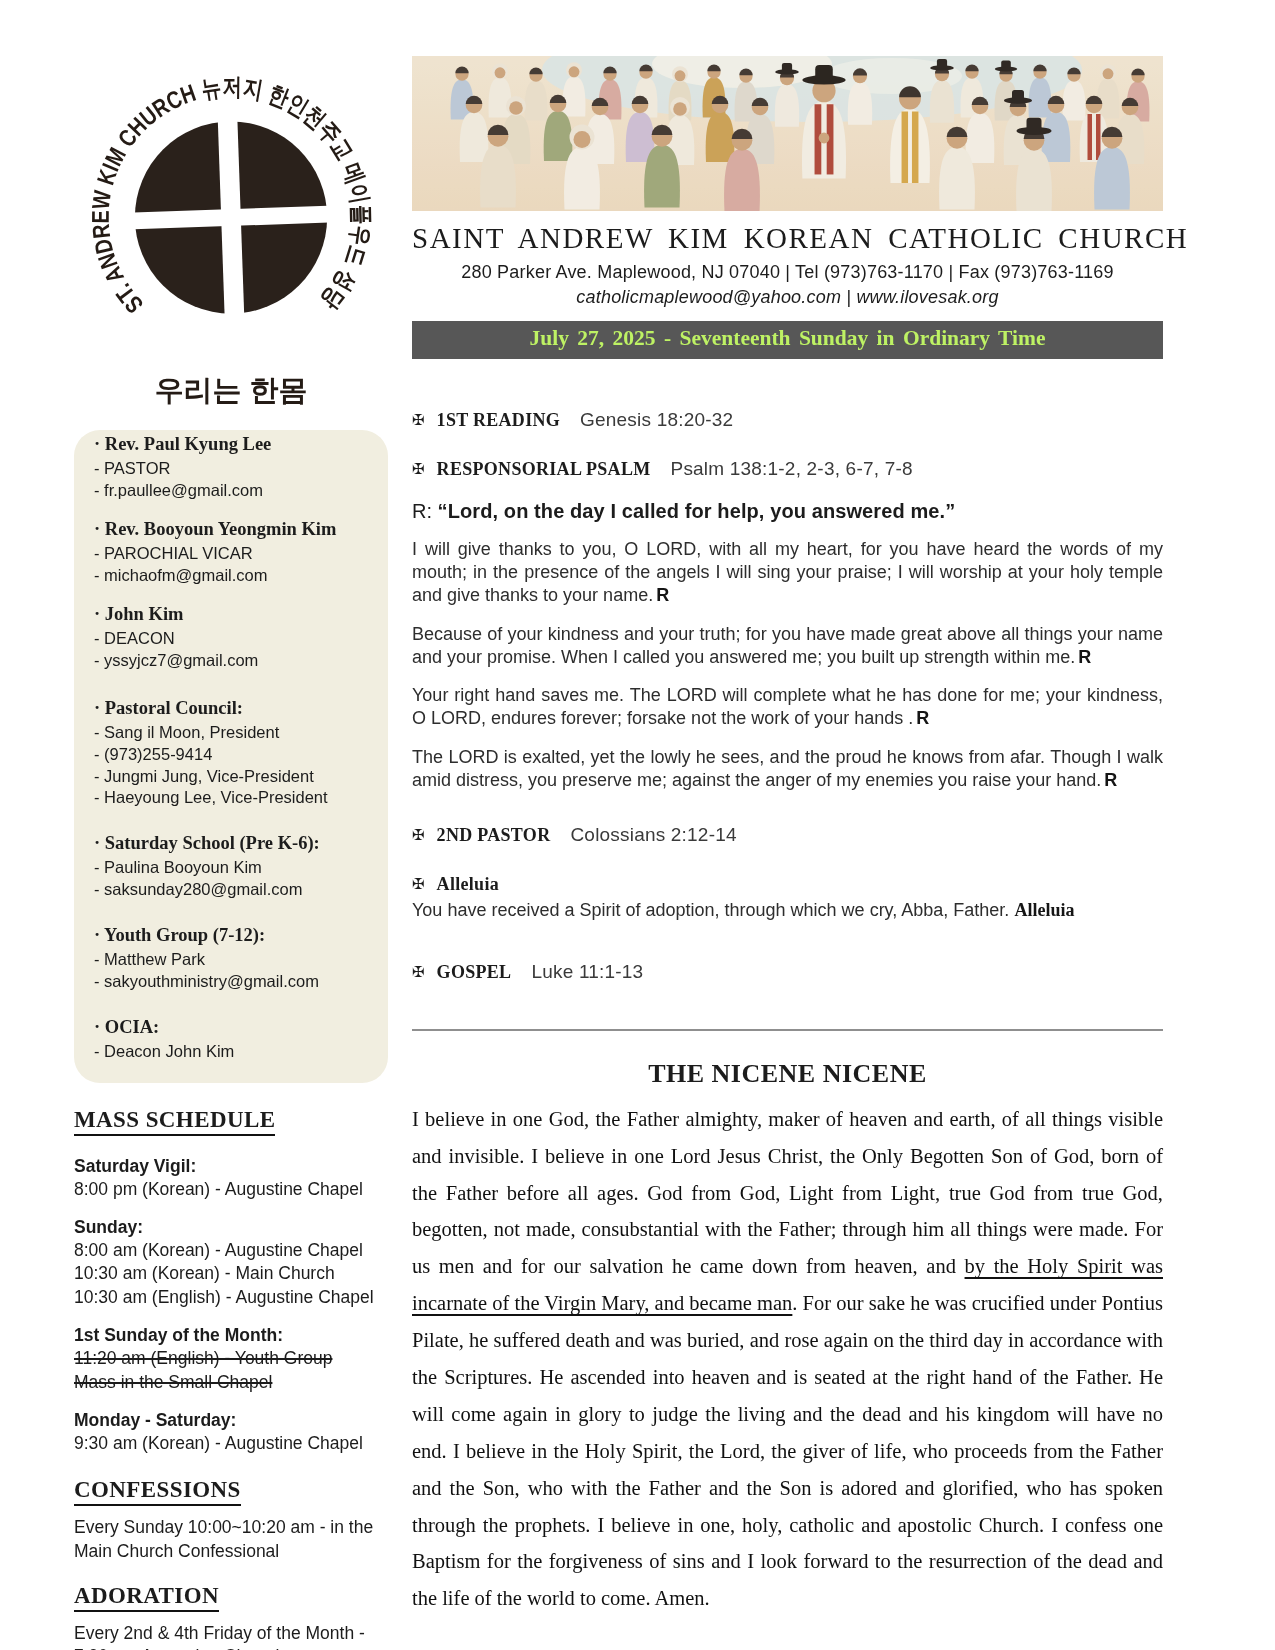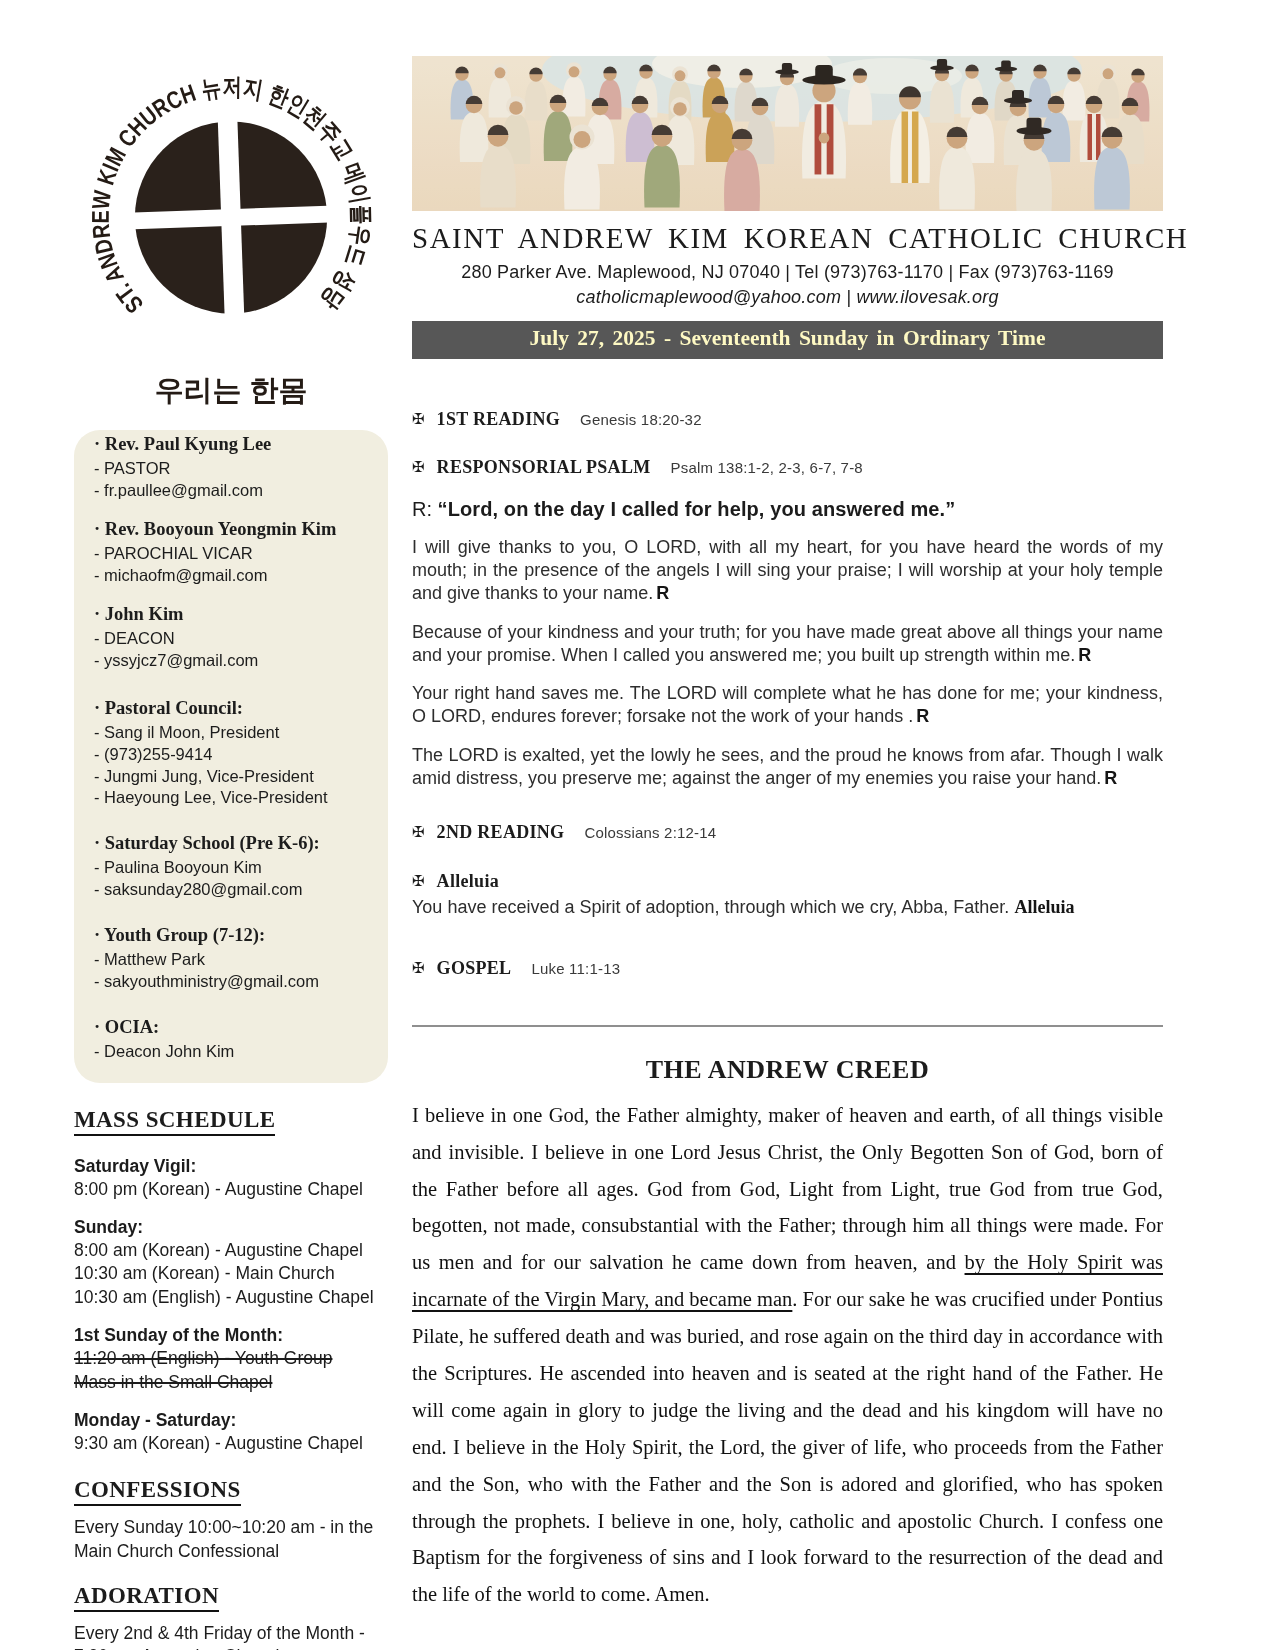--- a/index.html
+++ b/index.html
@@ -21,32 +21,32 @@
   .sched-line  { font-size:17.5px; line-height:1.34; }
   .struck { text-decoration:line-through; text-decoration-thickness:1.5px; }
   .plain-par { font-size:17.5px; line-height:1.34; margin-top:6px; }
 
   
   .painting { width:751px; height:155px; display:block; }
   .church-name { font-family:"Liberation Serif",serif; font-size:29px; letter-spacing:1.5px; word-spacing:6px;
                  text-align:center; margin-top:11px; white-space:nowrap; }
   .addr, .contact { text-align:center; font-size:18px; margin-top:7px; letter-spacing:.2px; }
   .contact { margin-top:4px;font-style:italic; }
-  .date-banner { background:#575757; color:#fef9c3; font-family:"Liberation Serif",serif; font-weight:bold;
+  .date-banner { background:#575757; color:#bef264; font-family:"Liberation Serif",serif; font-weight:bold;
                  font-size:21.5px; text-align:center; padding:5px 16px 8px; margin-top:13px; word-spacing:3px; }
 
   .reading-row { display:flex; align-items:baseline; }
   .row-1st { margin-top:50px; }
   .row-psalm { margin-top:27px; }
   .row-2nd { margin-top:32px; }
   .row-alleluia { margin-top:28px; }
   .row-gospel { margin-top:38px; }
   .cross { font-size:15px; margin-right:12px; position:relative; top:-1px; }
   .reading-label { font-family:"Liberation Serif",serif; font-weight:bold; font-size:18px; letter-spacing:.3px; }
-  .reading-ref { font-size:15px; color:#3a3a3a; margin-left:20px; letter-spacing:.2px; }
+  .reading-ref { font-size:19px; color:#3a3a3a; margin-left:20px; letter-spacing:.2px; }
 
   .response { font-size:20px; margin-top:20px; }
   .response .quote { font-weight:bold; letter-spacing:.1px; }
   .stanza { font-size:18px; line-height:1.29; text-align:justify; color:#2d2d2d; margin:15px 0 0; }
   .rmark { font-weight:bold; color:#151515; padding-left:3px; }
   .alleluia-verse { font-size:18px; line-height:1.32; text-align:justify; color:#2d2d2d; margin:4px 0 0; }
   .alleluia-word { font-family:"Liberation Serif",serif; font-weight:bold; color:#151515; }
 
   .divider { border:none; border-top:2px solid #8f8f8f; margin:46px 0 0; }
   .creed-title { text-align:center; font-family:"Liberation Serif",serif; font-weight:bold; font-size:26px;
@@ -343,35 +343,35 @@
       <span class="quote">“Lord, on the day I called for help, you answered me.”</span>
     </div>
 
     <p class="stanza"><span>I will give thanks to you, O LORD, with all my heart, for you have heard the words of my mouth; in the presence of the angels I will sing your praise; I will worship at your holy temple and give thanks to your name.</span><span class="rmark">R</span></p>
     <p class="stanza"><span>Because of your kindness and your truth; for you have made great above all things your name and your promise. When I called you answered me; you built up strength within me.</span><span class="rmark">R</span></p>
     <p class="stanza"><span>Your right hand saves me. The LORD will complete what he has done for me; your kindness, O LORD, endures forever; forsake not the work of your hands .</span><span class="rmark">R</span></p>
     <p class="stanza"><span>The LORD is exalted, yet the lowly he sees, and the proud he knows from afar. Though I walk amid distress, you preserve me; against the anger of my enemies you raise your hand.</span><span class="rmark">R</span></p>
 
     <div class="reading-row row-2nd">
       <span class="cross">✠</span>
-      <span class="reading-label">2ND READING</span>
+      <span class="reading-label">2ND PASTOR</span>
       <span class="reading-ref">Colossians 2:12-14</span>
     </div>
 
     <div class="reading-row row-alleluia">
       <span class="cross">✠</span>
       <span class="reading-label">Alleluia</span>
     </div>
     <p class="alleluia-verse"><span>You have received a Spirit of adoption, through which we cry, Abba, Father.</span> <span class="alleluia-word">Alleluia</span></p>
 
     <div class="reading-row row-gospel">
       <span class="cross">✠</span>
       <span class="reading-label">GOSPEL</span>
       <span class="reading-ref">Luke 11:1-13</span>
     </div>
 
     <hr class="divider">
 
-    <div class="creed-title">THE ANDREW CREED</div>
+    <div class="creed-title">THE NICENE NICENE</div>
     <div class="creed-body"><span>I believe in one God, the Father almighty, maker of heaven and earth, of all things visible and invisible. I believe in one Lord Jesus Christ, the Only Begotten Son of God, born of the Father before all ages. God from God, Light from Light, true God from true God, begotten, not made, consubstantial with the Father; through him all things were made. For us men and for our salvation he came down from heaven, and </span><span class="creed-underline">by the Holy Spirit was incarnate of the Virgin Mary, and became man</span><span>. For our sake he was crucified under Pontius Pilate, he suffered death and was buried, and rose again on the third day in accordance with the Scriptures. He ascended into heaven and is seated at the right hand of the Father. He will come again in glory to judge the living and the dead and his kingdom will have no end. I believe in the Holy Spirit, the Lord, the giver of life, who proceeds from the Father and the Son, who with the Father and the Son is adored and glorified, who has spoken through the prophets. I believe in one, holy, catholic and apostolic Church. I confess one Baptism for the forgiveness of sins and I look forward to the resurrection of the dead and the life of the world to come. Amen.</span></div>
 
   </div>
 </div>
 
 </body></html>

